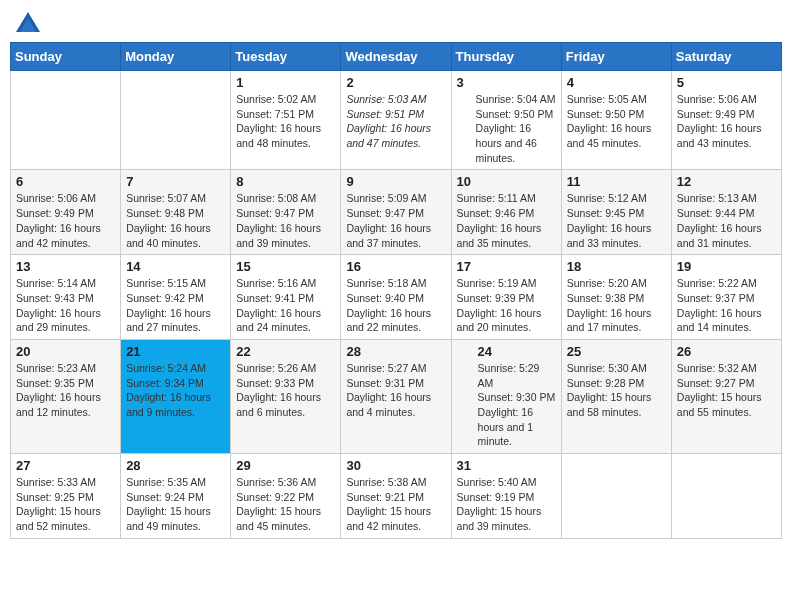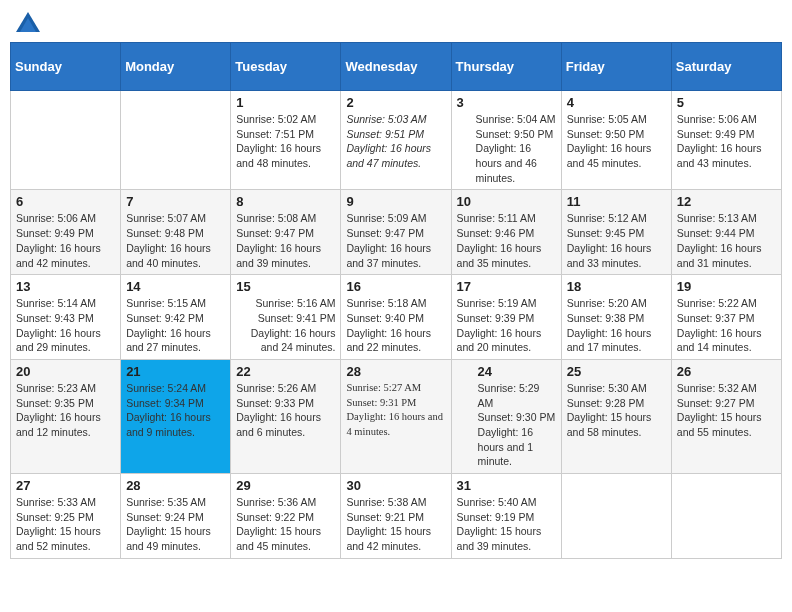--- a/index.html
+++ b/index.html
@@ -42,21 +42,21 @@
     .calendar-table {
       width: 100%;
       border-collapse: collapse;
       border: 1px solid #ccc;
     }
     .calendar-table th {
       background-color: #2a74c5;
       color: #fff;
       font-size: 13px;
       font-weight: bold;
-      padding: 16px 4px;
+      padding: 6px 4px;
       text-align: left;
       border: 1px solid #2060a8;
     }
     .calendar-table td {
       vertical-align: top;
       border: 1px solid #ccc;
       padding: 4px 5px;
       min-height: 80px;
       width: calc(100% / 7);
       background: #fff;
@@ -200,21 +200,21 @@
 Daylight: 16 hours and 29 minutes.</div>
         </td>
         <td>
           <span class="day-number">14</span>
           <div class="day-info" style="white-space: pre-line;">Sunrise: 5:15 AM
 Sunset: 9:42 PM
 Daylight: 16 hours and 27 minutes.</div>
         </td>
         <td>
           <span class="day-number">15</span>
-          <div class="day-info" style="white-space: pre-line; text-align: right;">Sunrise: 5:16 AM
+          <div class="day-info" style="white-space: pre-line;">Sunrise: 5:16 AM
 Sunset: 9:41 PM
 Daylight: 16 hours and 24 minutes.</div>
         </td>
         <td>
           <span class="day-number">16</span>
           <div class="day-info" style="white-space: pre-line;">Sunrise: 5:18 AM
 Sunset: 9:40 PM
 Daylight: 16 hours and 22 minutes.</div>
         </td>
         <td>
@@ -250,21 +250,21 @@
 Daylight: 16 hours and 9 minutes.</div>
         </td>
         <td style="background-color: rgb(245, 245, 245);">
           <span class="day-number">22</span>
           <div class="day-info" style="white-space: pre-line;">Sunrise: 5:26 AM
 Sunset: 9:33 PM
 Daylight: 16 hours and 6 minutes.</div>
         </td>
         <td style="background-color: rgb(245, 245, 245);">
           <span class="day-number">28</span>
-          <div class="day-info" style="white-space: pre-line; font-family: Liberation Serif, serif;">Sunrise: 5:27 AM
+          <div class="day-info" style="white-space: pre-line;">Sunrise: 5:27 AM
 Sunset: 9:31 PM
 Daylight: 16 hours and 4 minutes.</div>
         </td>
         <td style="background-color: rgb(245, 245, 245); padding-left: 26px;">
           <span class="day-number">24</span>
           <div class="day-info" style="white-space: pre-line;">Sunrise: 5:29 AM
 Sunset: 9:30 PM
 Daylight: 16 hours and 1 minute.</div>
         </td>
         <td style="background-color: rgb(245, 245, 245);">

